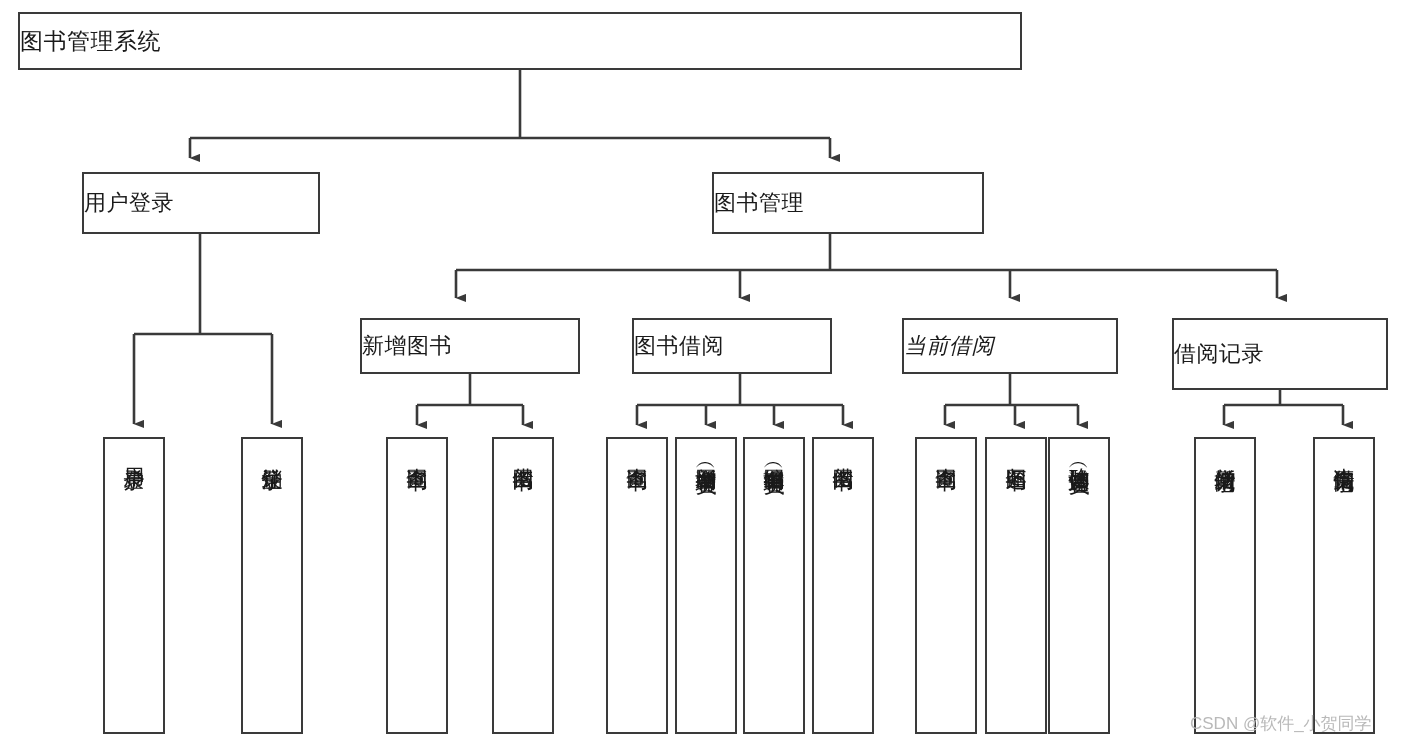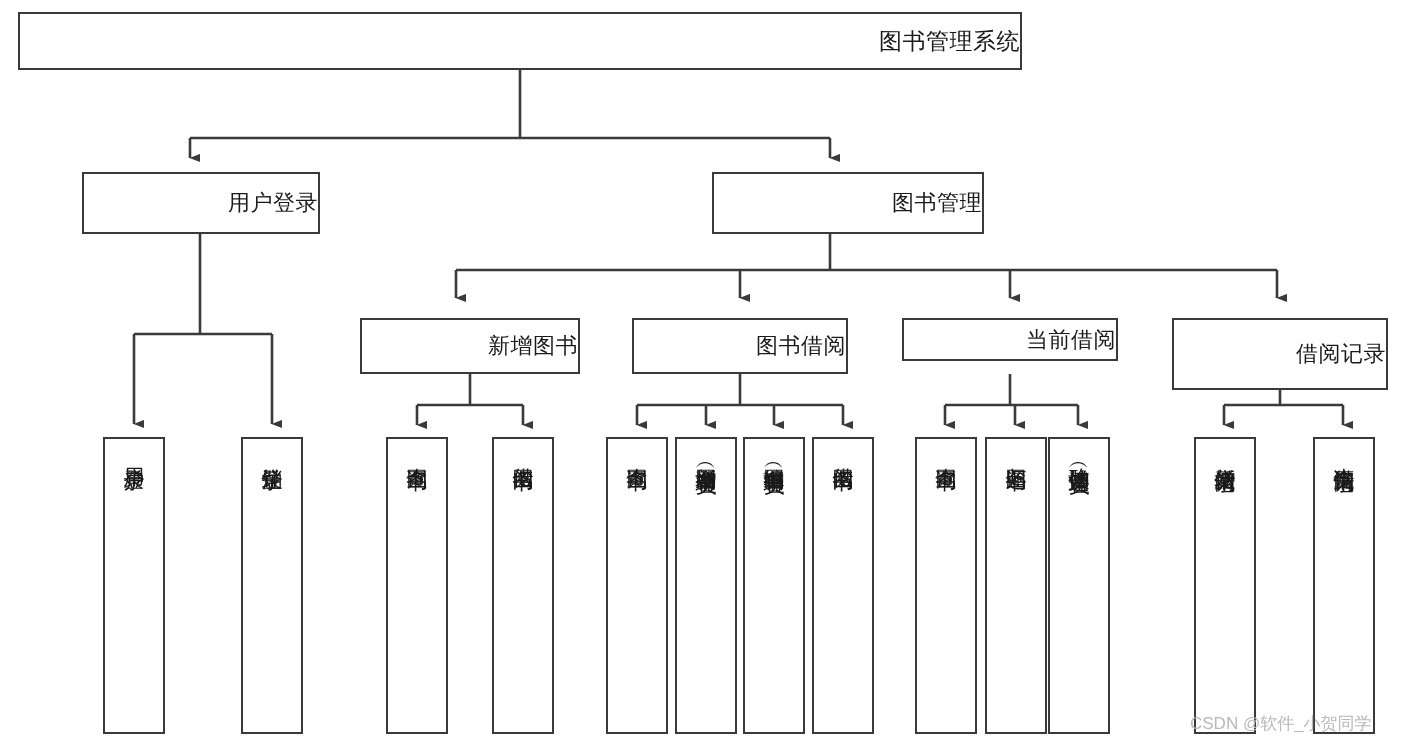--- a/index.html
+++ b/index.html
@@ -26,21 +26,21 @@
     height: 747px;
     pointer-events: none;
   }
   .node {
     position: absolute;
     box-sizing: border-box;
     background: #ffffff;
     border: 2px solid #3a3a3a;
     display: flex;
     align-items: center;
-    justify-content: flex-end;
+    justify-content: flex-start;
     text-align: center;
     z-index: 2;
   }
   .node-label {
     font-size: 22px;
     line-height: 1.15;
     letter-spacing: 0.5px;
     color: #1a1a1a;
     white-space: nowrap;
   }
@@ -138,25 +138,25 @@
   </div>
 
   <div class="node level2" style="left:712px; top:172px; width:272px; height:62px;">
     <span class="node-label">图书管理</span>
   </div>
 
   <div class="node level3" style="left:360px; top:318px; width:220px; height:56px;">
     <span class="node-label">新增图书</span>
   </div>
 
-  <div class="node level3" style="left:632px; top:318px; width:216px; height:56px;">
+  <div class="node level3" style="left:632px; top:318px; width:200px; height:56px;">
     <span class="node-label">图书借阅</span>
   </div>
 
-  <div class="node level3" style="left:902px; top:318px; width:216px; height:43px;">
+  <div class="node level3" style="left:902px; top:318px; width:216px; height:56px;font-style:italic;">
     <span class="node-label">当前借阅</span>
   </div>
 
   <div class="node level3" style="left:1172px; top:318px; width:216px; height:72px;">
     <span class="node-label">借阅记录</span>
   </div>
 
   <div class="node leaf" style="left:103px; top:437px; width:62px; height:297px;">
     <span class="node-label">用户登录</span>
   </div>

